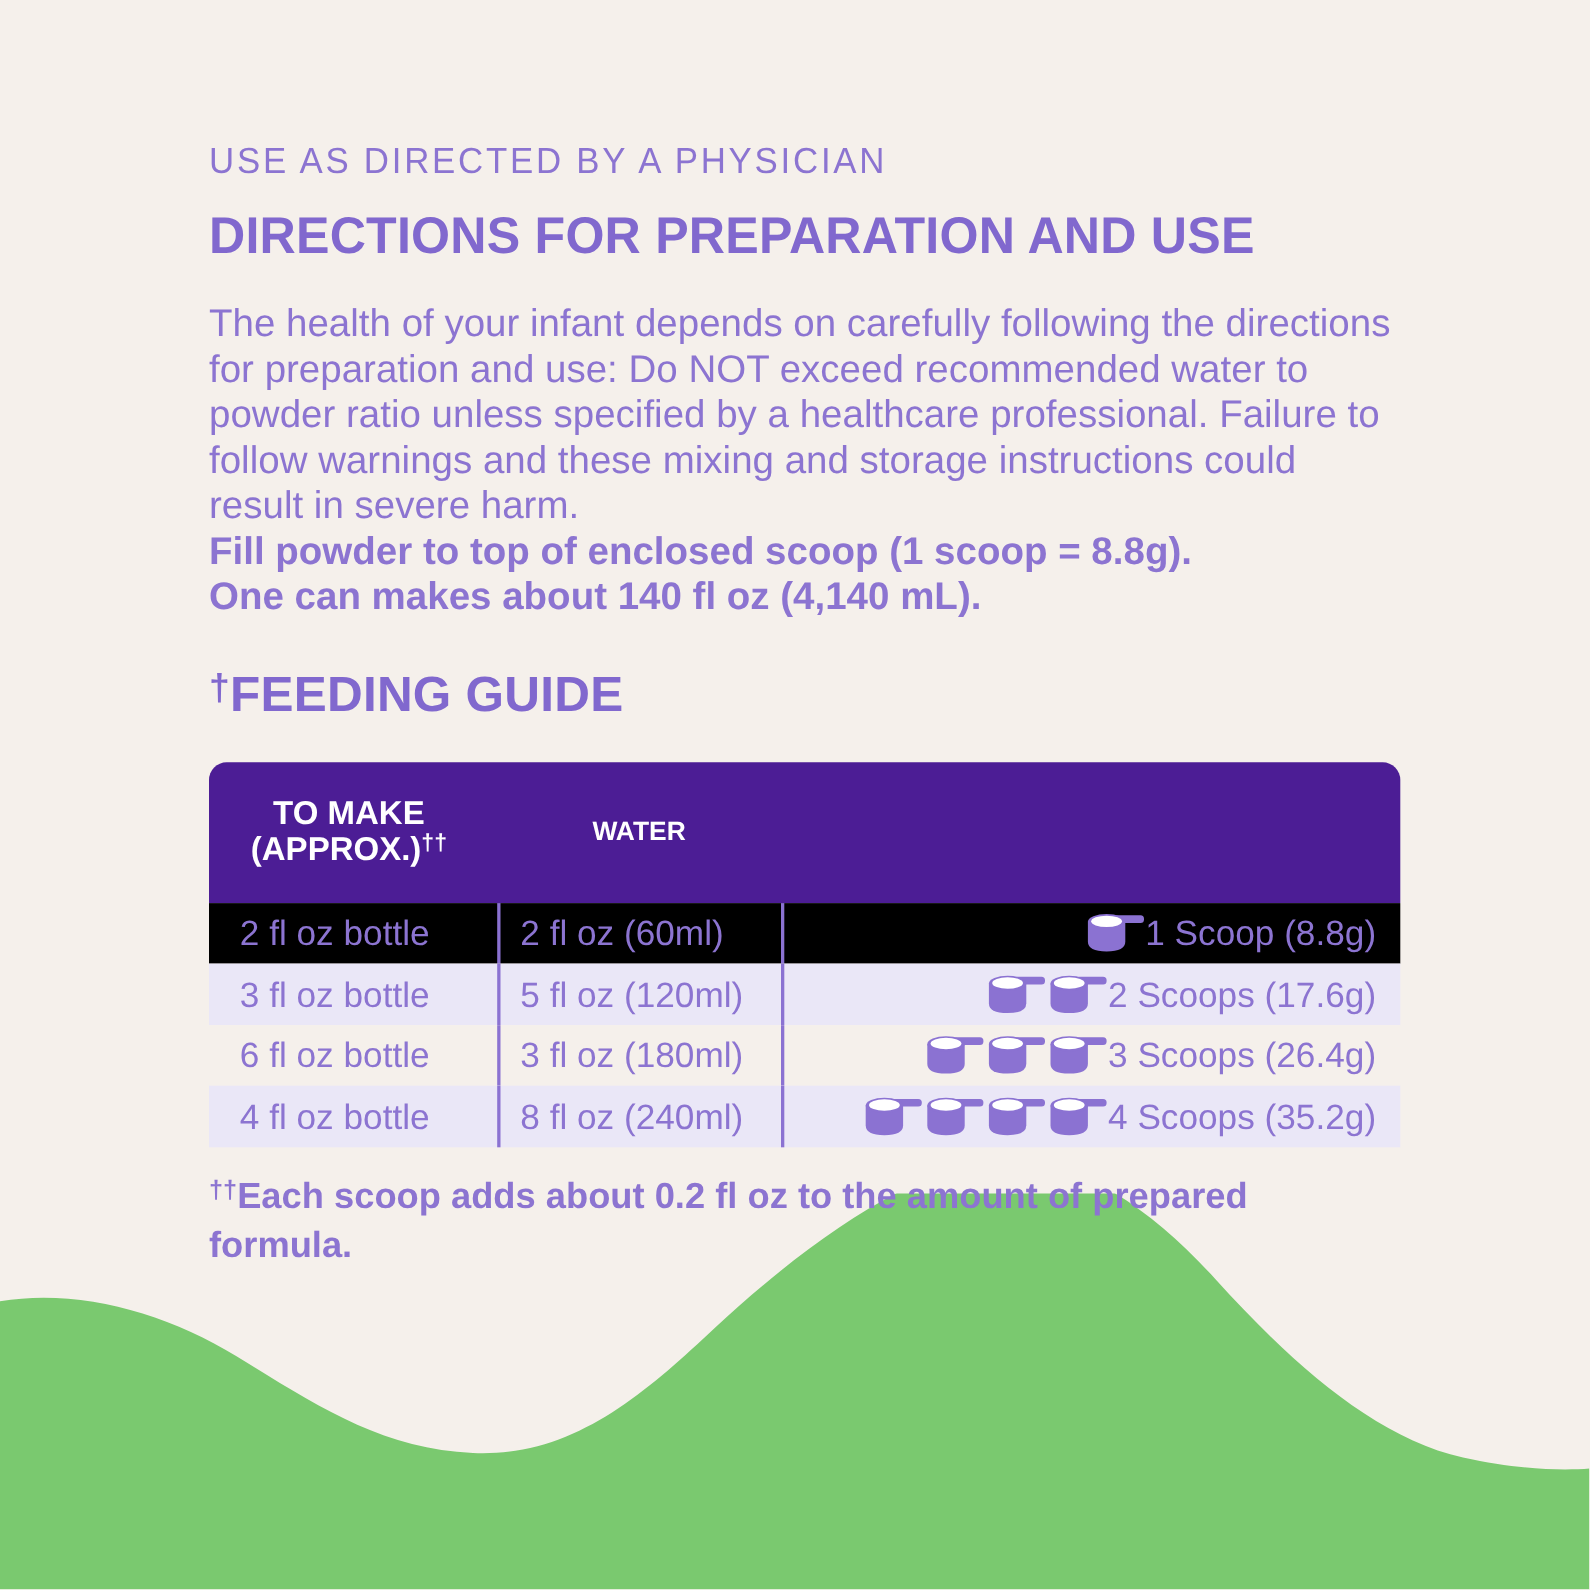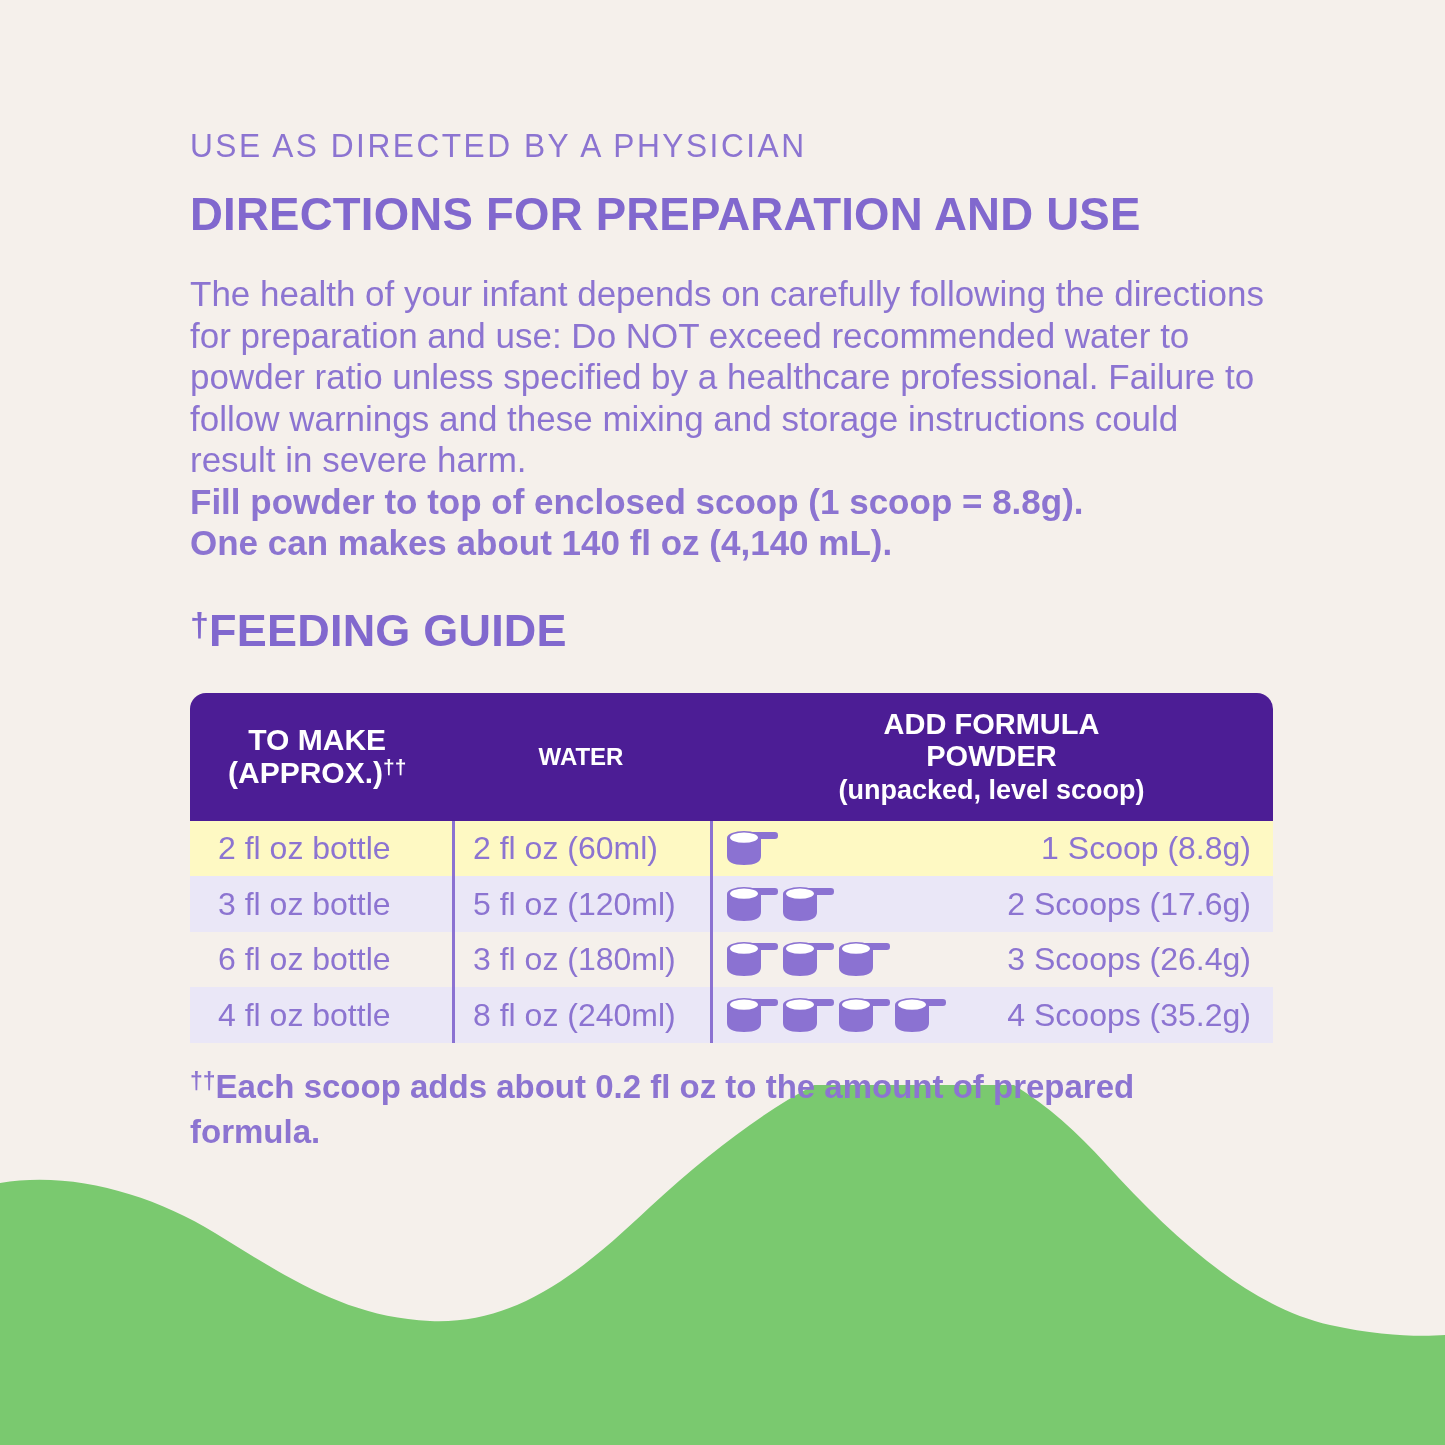--- a/index.html
+++ b/index.html
@@ -169,21 +169,21 @@
   .td-water {
     width: 258px;
     padding-left: 18px;
     border-left: 3px solid #8B72D2;
   }
   .td-scoops {
     flex: 1;
     border-left: 3px solid #8B72D2;
     padding-left: 10px;
     padding-right: 22px;
-    justify-content: space-between;
+    justify-content: flex-end;
   }
   .scoop-set {
     display: flex;
     align-items: center;
     height: 100%;
   }
   .scoop-icon {
     width: 58px;
     height: 46px;
     margin-right: -2px;
@@ -235,29 +235,24 @@
     <div class="table">
 
       <div class="thead" style="background: #4c1d95; color: rgb(255, 255, 255);">
         <div class="th th-make">
           <span>
             <span>TO MAKE</span><br>
             <span>(APPROX.)</span><span class="sup">††</span>
           </span>
         </div>
         <div class="th th-water">WATER</div>
-        <div class="th th-powder">
-          <span>ADD FORMULA</span>
-          <span>POWDER</span>
-          <span class="sub">(unpacked, level scoop)</span>
-        </div>
       </div>
 
       <div class="tbody" id="tbody">
-          <div class="trow plain" style="background: #fef9c3;">
+          <div class="trow plain" style="background: #000000;">
             <div class="td td-make" style="color: rgb(140, 116, 209);">2 fl oz bottle</div>
             <div class="td td-water" style="color: rgb(140, 116, 209); border-left-color: rgb(139, 114, 210);">2 fl oz (60ml)</div>
             <div class="td td-scoops" style="border-left-color: rgb(139, 114, 210);">
               <span class="scoop-set">
                 <svg class="scoop-icon" viewBox="0 0 58 46">
                   <rect x="27" y="7" width="28" height="7" rx="3.2" fill="#8B72D2"></rect>
                   <path d="M4 13 h34 v18 q0 9 -17 9 q-17 0 -17 -9 z" fill="#8B72D2"></path>
                   <ellipse cx="21" cy="13" rx="17" ry="7" fill="#8B72D2"></ellipse>
                   <ellipse cx="21" cy="12.6" rx="14" ry="5.2" fill="#FFFFFF"></ellipse>
                 </svg>

